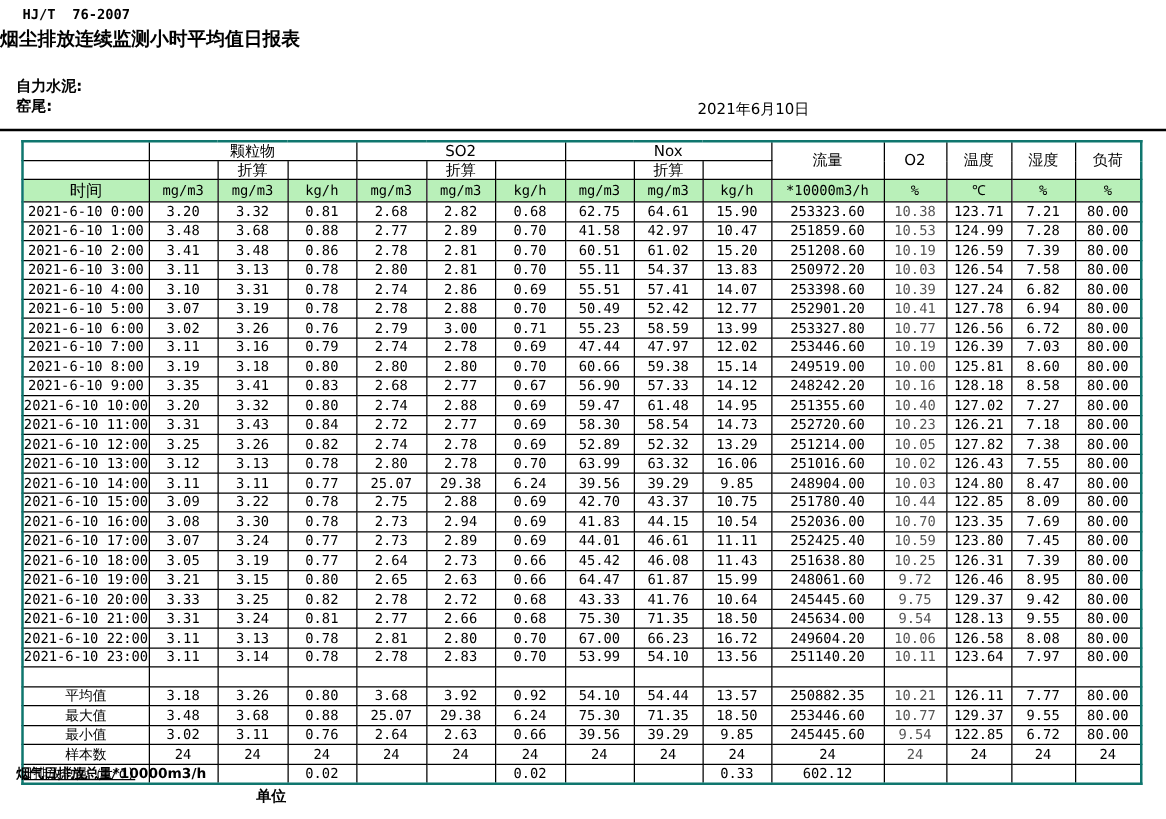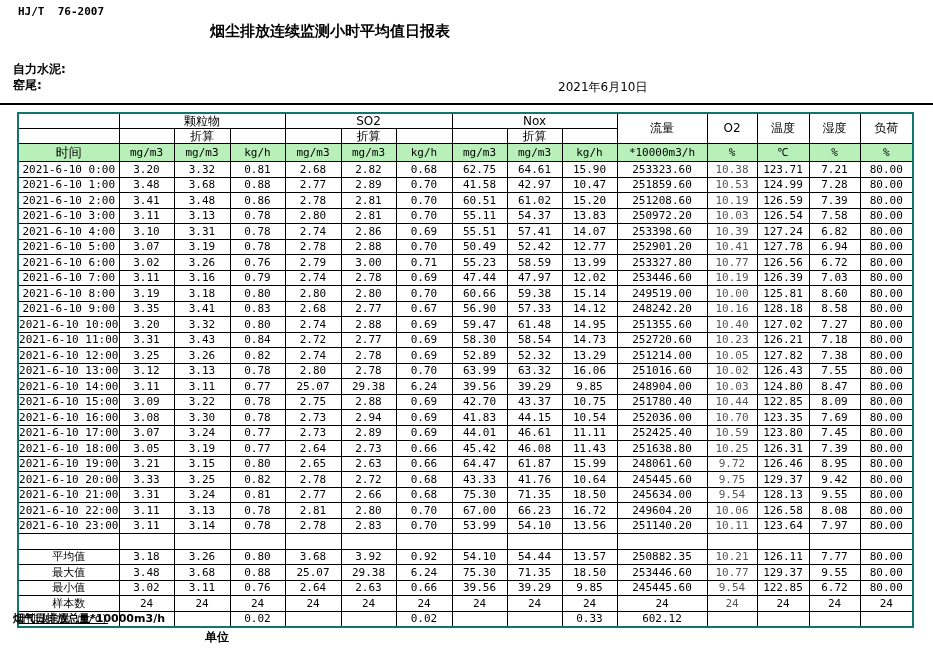--- a/index.html
+++ b/index.html
@@ -1,20 +1,20 @@
 <!DOCTYPE html>
 <html style="--green: #b9f0b9;"><head>
 <meta charset="utf-8">
 <style>
   html,body{margin:0;padding:0;background:#fff;}
   .page{position:relative;width:933px;height:655px;background:#ffffff;overflow:hidden;
         font-family:"DejaVu Sans", sans-serif;color:#000;}
   .std-code{position:absolute;left:18px;top:5px;font-weight:bold;font-size:11px;
             font-family:"DejaVu Sans Mono", monospace;white-space:pre;text-align:right;}
-  .title{position:absolute;left:0;top:22px;width:660px;text-align:center;
+  .title{position:absolute;left:0;top:22px;width:660px;
          font-weight:bold;font-size:15px;}
   .company{position:absolute;left:13px;top:61px;font-weight:bold;font-size:12px;}
   .site{position:absolute;left:13px;top:77px;font-weight:bold;font-size:12px;}
   .date{position:absolute;left:558px;top:79px;font-size:12px;}
   .top-rule{position:absolute;left:0;top:103px;width:933px;border-top:2px solid #000;}
   table.report{position:absolute;left:17px;top:112px;border-collapse:collapse;
         table-layout:fixed;border:2px solid #0f766e;}
   table.report td{border:1px solid #000;padding:0;height:14.5px;line-height:13px;
         font-family:"DejaVu Sans Mono", monospace;font-size:11px;text-align:center;
         white-space:nowrap;overflow:hidden;}

